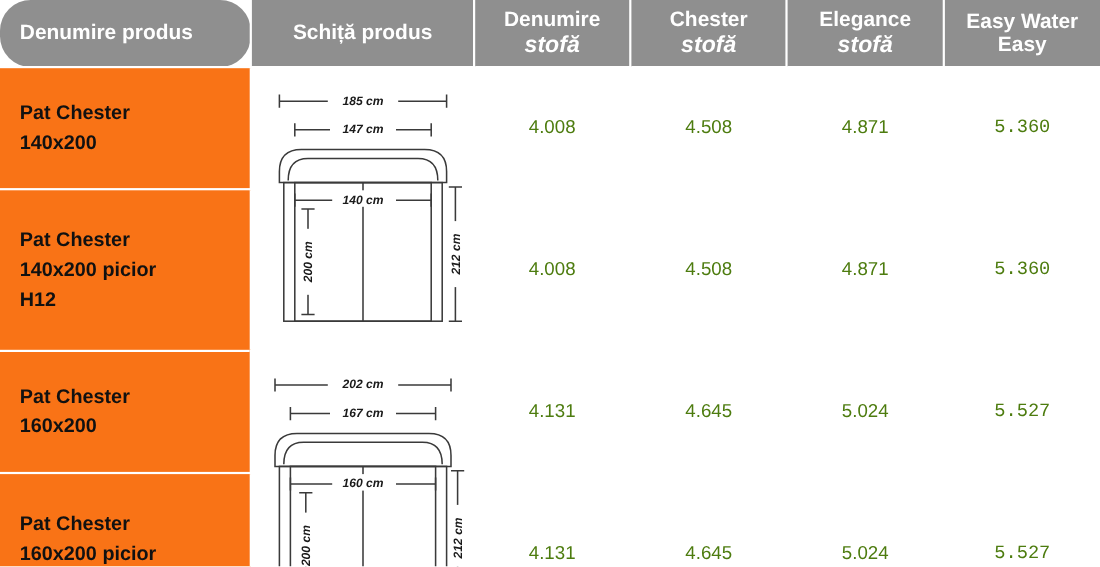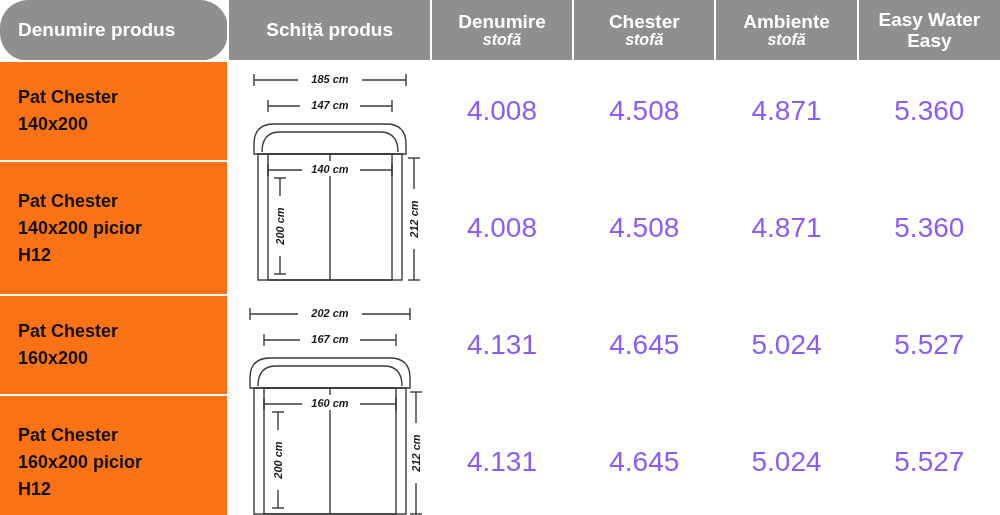--- a/index.html
+++ b/index.html
@@ -36,57 +36,57 @@
     border-bottom: 2px solid #ffffff;
     padding: 2px 4px;
     line-height: 1.12;
   }
   thead th.col-name { text-align: left; padding-left: 18px; border-radius: 28px; }
   thead th:last-child { border-right: none; }
   thead th .sub {
     display: block;
     font-style: italic;
     font-weight: bold;
-    font-size: 16px;
+    font-size: 21px;
     line-height: 1.05;
   }
 
   tbody td {
     border-right: 2px solid #ffffff;
     border-bottom: 2px solid #ffffff;
     vertical-align: middle;
   }
-  tbody td:last-child { border-right: none; }
+  tbody td:last-child { border-right: none; font-family: Liberation Mono, monospace; }
 
   td.name-cell {
     background: #f97316;
     color: #111111;
     font-size: 18px;
     font-weight: bold;
     padding: 8px 14px 8px 18px;
     line-height: 1.5;
     text-align: left;
   }
   td.sketch-cell {
     background: #ffffff;
     padding: 0;
     text-align: center;
   }
   td.price-cell {
     background: #ffffff;
-    color: #8b5cf6;
-    font-size: 28px;
+    color: #4d7c0f;
+    font-size: 17px;
     text-align: center;
     font-weight: normal;
   }
 
   .sketch-wrap {
     position: relative;
     width: 196px;
-    margin: 4px auto;
+    margin: 16px auto;
   }
   .sketch-svg { display: block; }
 
   .row-a { height: 96px; }
   .row-b { height: 128px; }
 </style>
 </head>
 <body>
 
 <div class="sheet">
@@ -109,21 +109,21 @@
         </th>
         <th>
           <span>Denumire</span>
           <span class="sub">stofă</span>
         </th>
         <th>
           <span>Chester</span>
           <span class="sub">stofă</span>
         </th>
         <th>
-          <span>Ambiente</span>
+          <span>Elegance</span>
           <span class="sub">stofă</span>
         </th>
         <th>
           <span>Easy Water Easy</span>
         </th>
       </tr>
     </thead>
     <tbody>
 
       <tr class="row-a">

